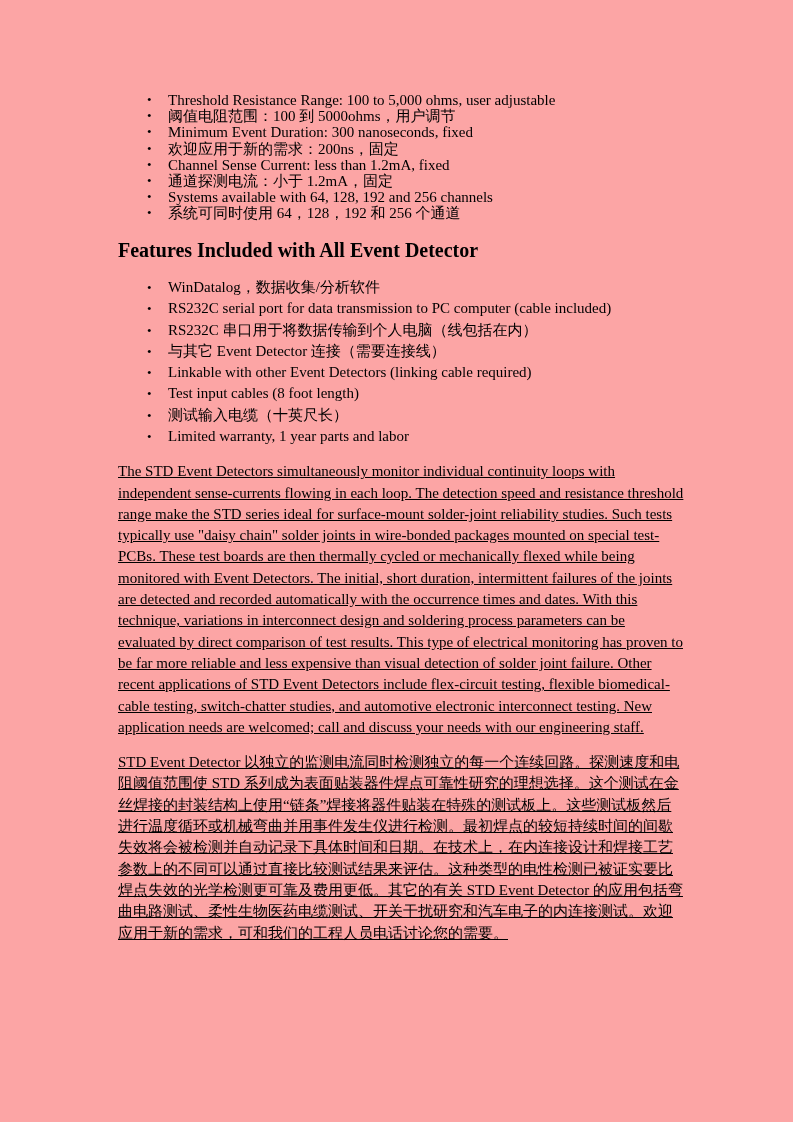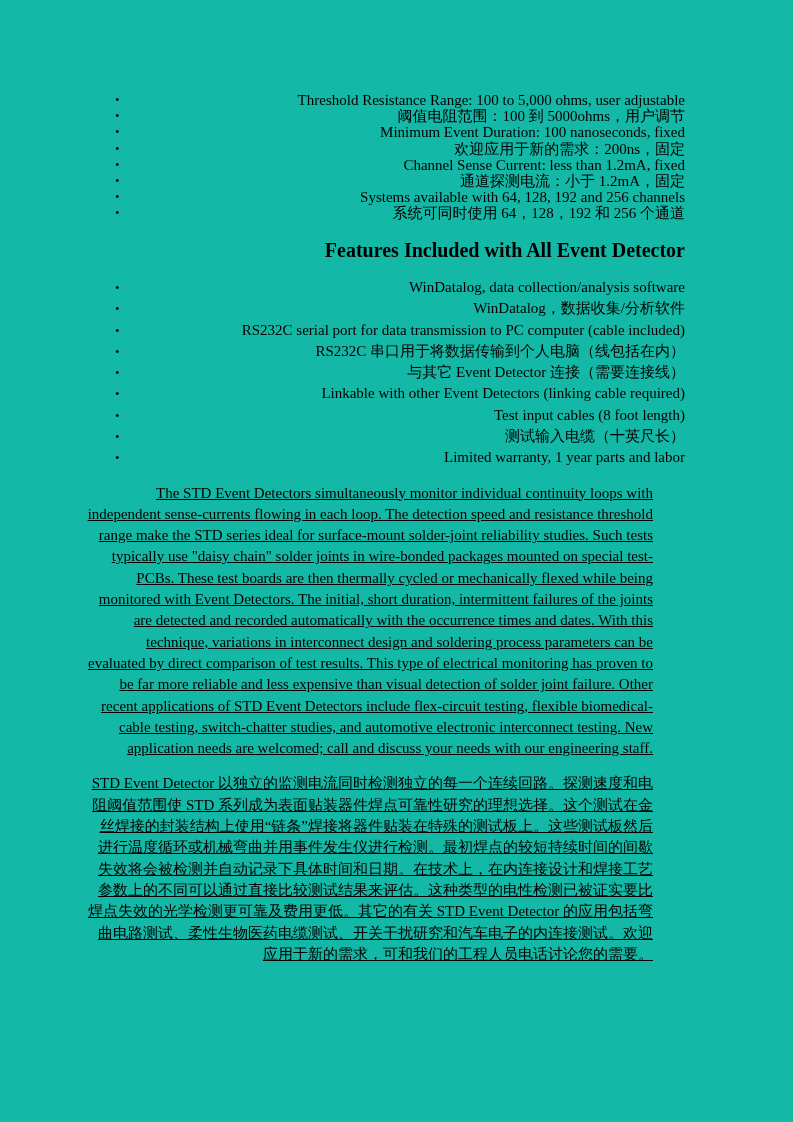--- a/index.html
+++ b/index.html
@@ -1,27 +1,26 @@
 <!DOCTYPE html>
 <html><head>
 <meta charset="utf-8">
 <style>
   html, body { margin: 0; padding: 0; background: #ffffff; }
   .page {
     position: relative;
     width: 793px;
     height: 1122px;
-    background: #14b8a6;
+    background: #fca5a5;
     box-sizing: border-box;
-    padding: 92px 108px 0 86px;
+    padding: 92px 108px 0 118px;
     font-family: "Liberation Serif", "DejaVu Serif", serif;
     font-size: 15px;
     color: #000000;
     overflow: hidden;
-    text-align: right;
   }
   ul.list { margin: 0; padding: 0; list-style: none; }
   ul.list li { position: relative; padding-left: 50px; }
   ul.list li::before {
     content: "\2022";
     position: absolute;
     left: 29px;
     top: 0;
   }
   ul.compact { line-height: 16.2px; }
@@ -42,32 +41,31 @@
   }
 </style>
 </head>
 <body>
 
 <div class="page">
 
   <ul class="list compact">
     <li>Threshold Resistance Range: 100 to 5,000 ohms, user adjustable</li>
     <li>阈值电阻范围：100 到 5000ohms，用户调节</li>
-    <li>Minimum Event Duration: 100 nanoseconds, fixed</li>
+    <li>Minimum Event Duration: 300 nanoseconds, fixed</li>
     <li>欢迎应用于新的需求：200ns，固定</li>
     <li>Channel Sense Current: less than 1.2mA, fixed</li>
     <li>通道探测电流：小于 1.2mA，固定</li>
     <li>Systems available with 64, 128, 192 and 256 channels</li>
     <li>系统可同时使用 64，128，192 和 256 个通道</li>
   </ul>
 
   <div class="heading">Features Included with All Event Detector</div>
 
   <ul class="list loose">
-    <li>WinDatalog, data collection/analysis software</li>
     <li>WinDatalog，数据收集/分析软件</li>
     <li>RS232C serial port for data transmission to PC computer (cable included)</li>
     <li>RS232C 串口用于将数据传输到个人电脑（线包括在内）</li>
     <li>与其它 Event Detector 连接（需要连接线）</li>
     <li>Linkable with other Event Detectors (linking cable required)</li>
     <li>Test input cables (8 foot length)</li>
     <li>测试输入电缆（十英尺长）</li>
     <li>Limited warranty, 1 year parts and labor</li>
   </ul>
 

